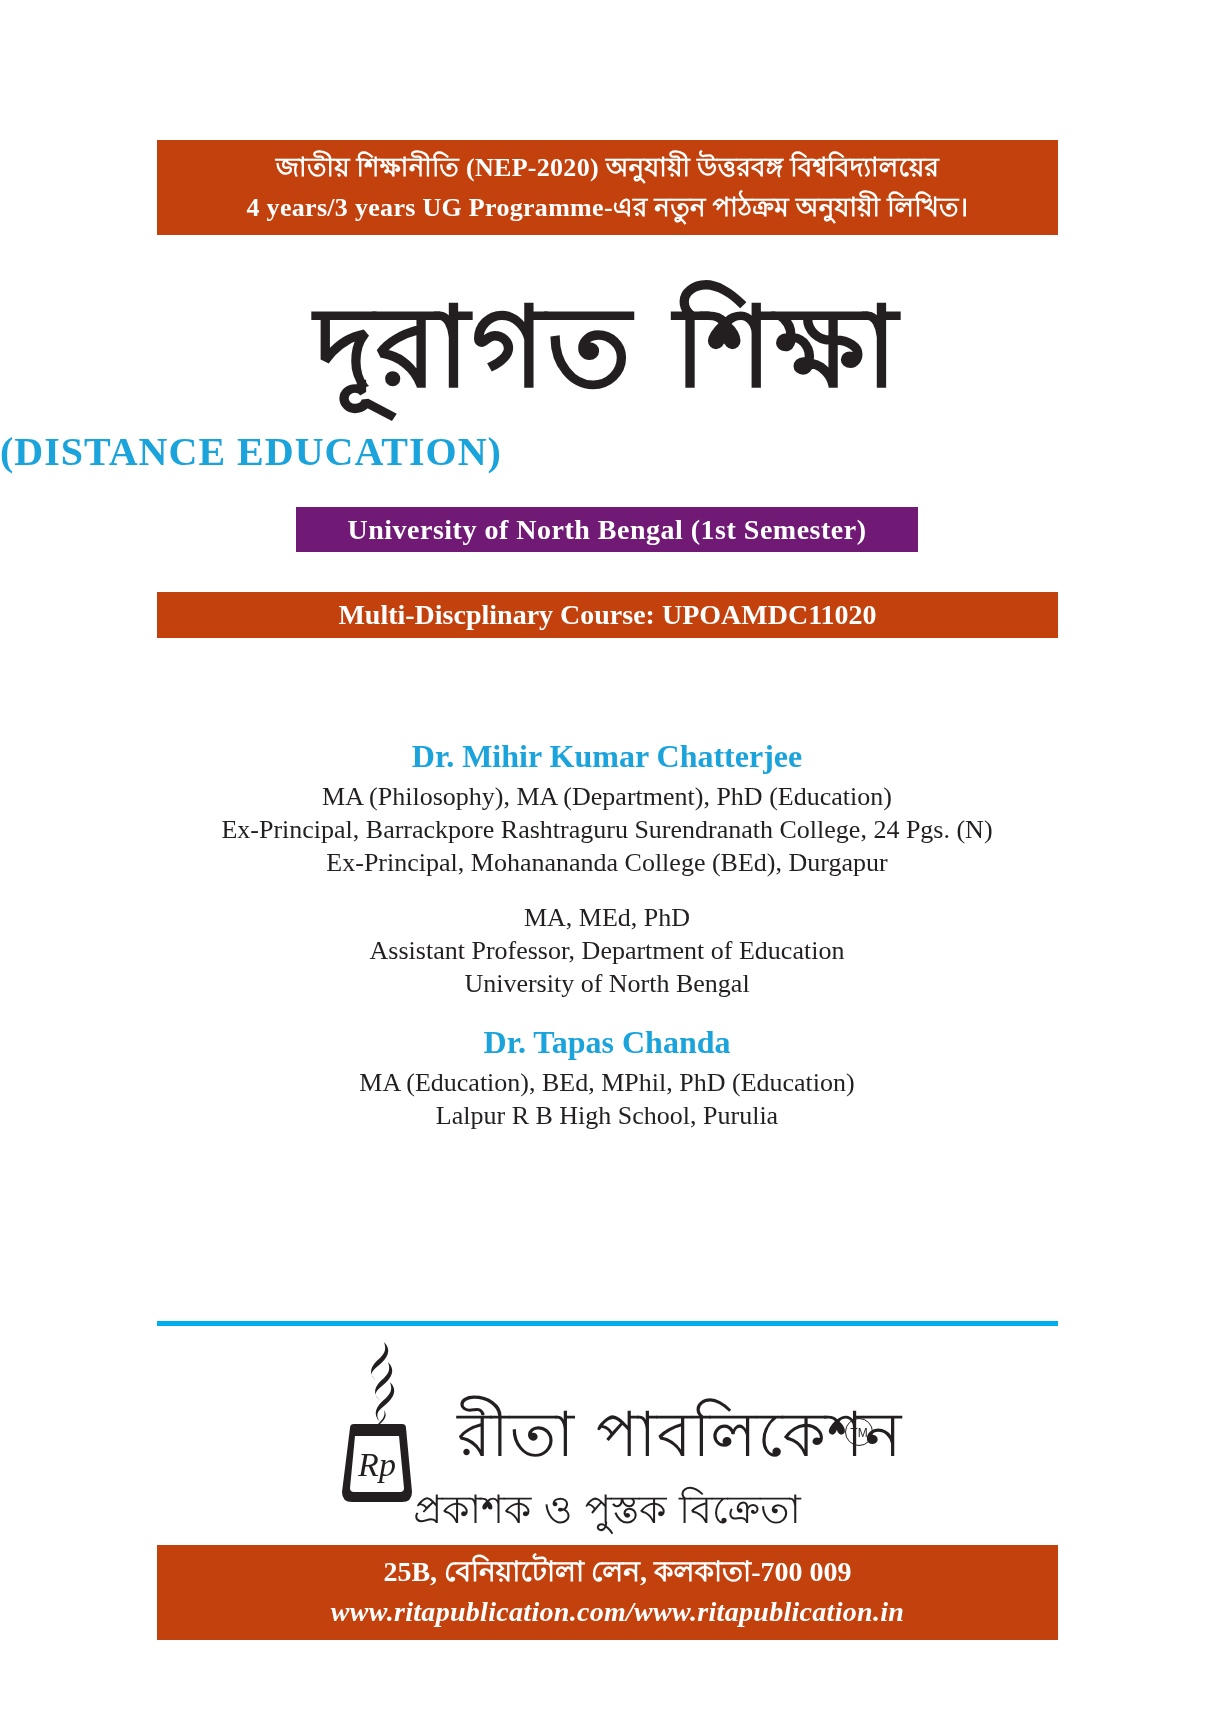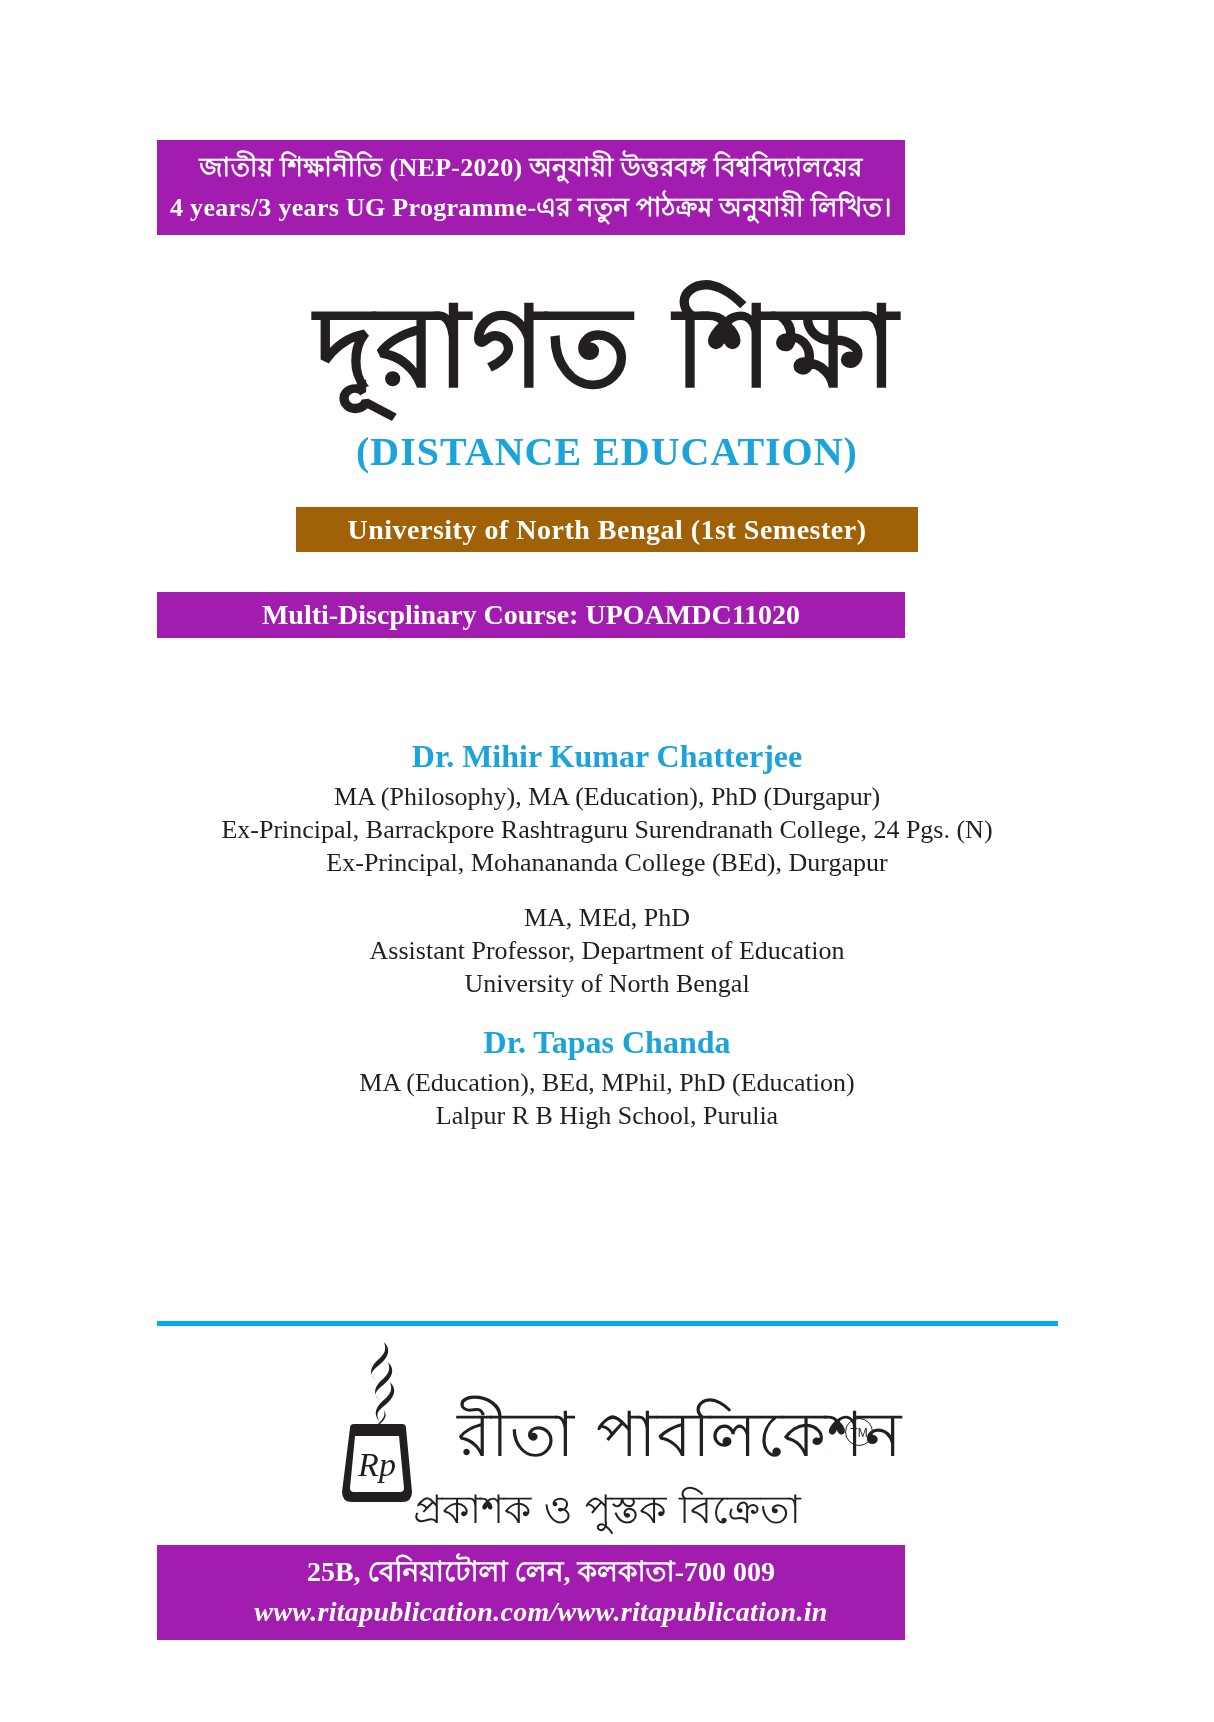--- a/index.html
+++ b/index.html
@@ -11,22 +11,22 @@
       width: 1214px;
       height: 1722px;
       position: relative;
       overflow: hidden;
       font-family: "Liberation Serif", "DejaVu Serif", serif;
       color: #231f20;
     }
     .band {
       position: absolute;
       left: 157px;
-      width: 748px;
-      background: #a21caf;
+      width: 901px;
+      background: #c2410c;
       color: #ffffff;
       text-align: center;
       font-weight: bold;
     }
     .top-band {
       top: 140px;
       height: 95px;
       font-size: 26px;
       line-height: 40px;
       padding-top: 8px;
@@ -44,34 +44,34 @@
       font-weight: bold;
       color: #231f20;
       font-family: "DejaVu Sans", sans-serif;
       letter-spacing: 2px;
     }
     .title-en {
       position: absolute;
       left: 0;
       width: 1214px;
       top: 428px;
-      text-align: center;
+      text-align: left;
       font-size: 40px;
       line-height: 48px;
       font-weight: bold;
       color: #1ba4dc;
       letter-spacing: 1px;
     }
     .uni-box {
       position: absolute;
       left: 296px;
       top: 507px;
       width: 622px;
       height: 45px;
-      background: #a16207;
+      background: #701a75;
       color: #ffffff;
       text-align: center;
       font-weight: bold;
       font-size: 28px;
       line-height: 45px;
       letter-spacing: 0.5px;
     }
     .course-band {
       top: 592px;
       height: 46px;
@@ -182,21 +182,21 @@
 <div class="title-bn">দূরাগত শিক্ষা</div>
 <div class="title-en">(DISTANCE EDUCATION)</div>
 
 <div class="uni-box">University of North Bengal (1st Semester)</div>
 
 <div class="band course-band">Multi-Discplinary Course: UPOAMDC11020</div>
 
 <div class="authors">
   <div class="author">
     <div class="author-name">Dr. Mihir Kumar Chatterjee</div>
-    <div class="author-line">MA (Philosophy), MA (Education), PhD (Durgapur)</div>
+    <div class="author-line">MA (Philosophy), MA (Department), PhD (Education)</div>
     <div class="author-line">Ex-Principal, Barrackpore Rashtraguru Surendranath College, 24 Pgs. (N)</div>
     <div class="author-line">Ex-Principal, Mohanananda College (BEd), Durgapur</div>
   </div>
   <div class="author">
     <div class="author-line">MA, MEd, PhD</div>
     <div class="author-line">Assistant Professor, Department of Education</div>
     <div class="author-line">University of North Bengal</div>
   </div>
   <div class="author">
     <div class="author-name">Dr. Tapas Chanda</div>

